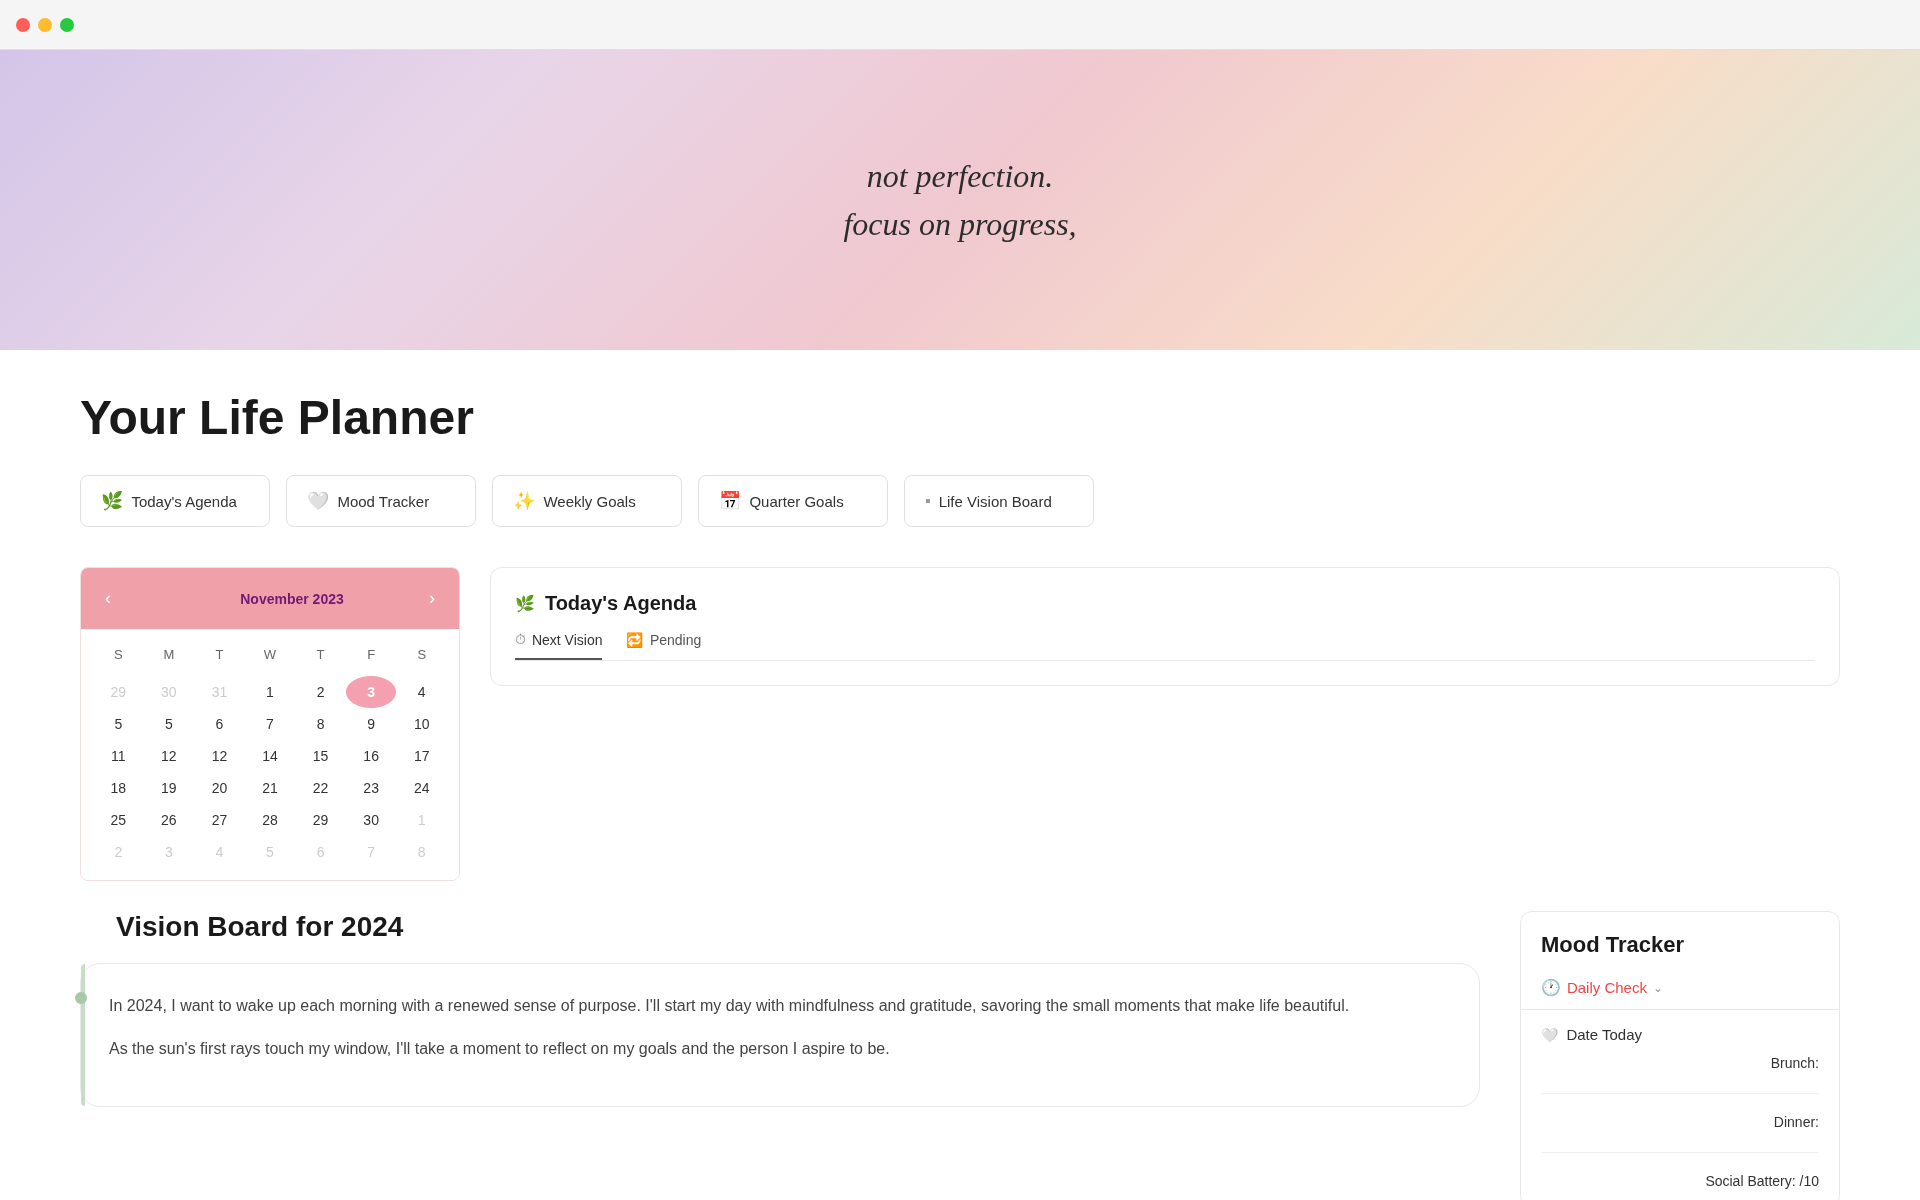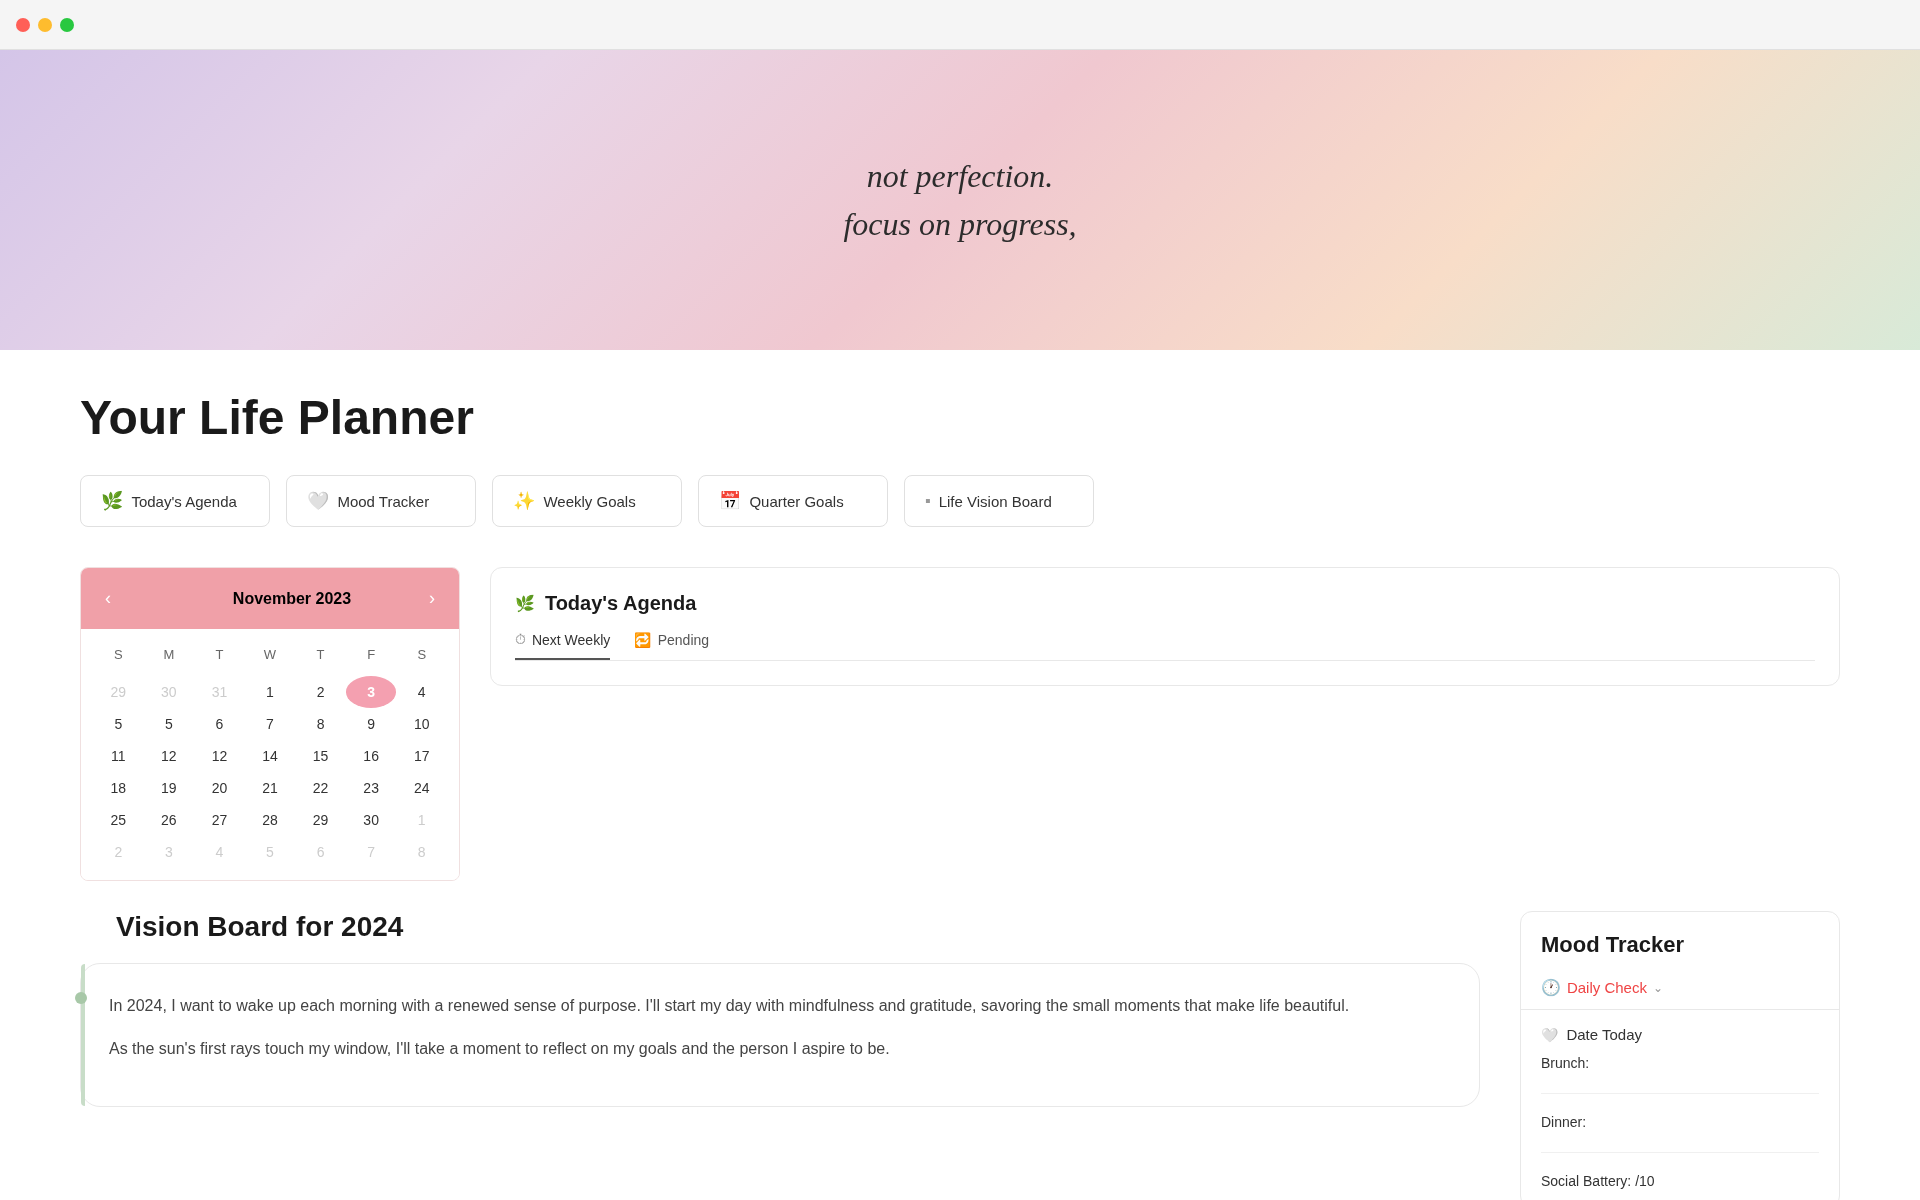--- a/index.html
+++ b/index.html
@@ -93,23 +93,23 @@
       border: 1px solid #f0e0e0;
     }
     .cal-header {
       background: #f0a0a8;
       padding: 16px;
       display: flex;
       align-items: center;
       justify-content: space-between;
     }
     .cal-month {
-      color: #000000;
+      color: #701a75;
       font-weight: 600;
-      font-size: 16px;
+      font-size: 14px;
       padding-left: 44px;
     }
     .cal-nav-btn {
       background: none;
       border: none;
       color: #fff;
       cursor: pointer;
       font-size: 18px;
       padding: 4px 8px;
     }
@@ -266,21 +266,21 @@
     .daily-check-icon { font-size: 16px; color: #666; }
     .daily-check-label { font-size: 15px; color: #ef4444; font-weight: 500; }
     .chevron { color: #999; font-size: 12px; }
 
     .mood-table { padding: 16px 20px; }
     .mood-table-header { display: flex; align-items: center; gap: 8px; margin-bottom: 12px; }
     .mood-table-icon { font-size: 14px; color: #ccc; }
     .mood-table-title { font-size: 15px; font-weight: 500; color: #333; }
     .mood-rows { display: flex; flex-direction: column; gap: 12px; }
     .mood-row { font-size: 14px; color: #555; }
-    .mood-row-label { font-weight: 500; color: #333; margin-bottom: 2px; }
+    .mood-row-label { font-weight: 500; color: #333; margin-bottom: 2px; text-align: right; }
     .mood-divider { border: none; border-top: 1px solid #f0f0f0; margin: 8px 0; }
   </style>
 </head>
 <body>
 
 <div class="title-bar">
   <div class="traffic-light tl-red"></div>
   <div class="traffic-light tl-yellow"></div>
   <div class="traffic-light tl-green"></div>
 </div>
@@ -394,21 +394,21 @@
 
     <div class="agenda-col">
       <div class="agenda-widget">
         <div class="agenda-header">
           <span>🌿</span>
           <span class="agenda-title">Today's Agenda</span>
         </div>
         <div class="agenda-tabs">
           <div class="agenda-tab active">
             <span class="agenda-tab-icon">⏱</span>
-            <span>Next Weekly</span>
+            <span>Next Vision</span>
           </div>
           <div class="agenda-tab">
             <span class="agenda-tab-icon">🔁</span>
             <span>Pending</span>
           </div>
         </div>
       </div>
     </div>
   </div>
 

